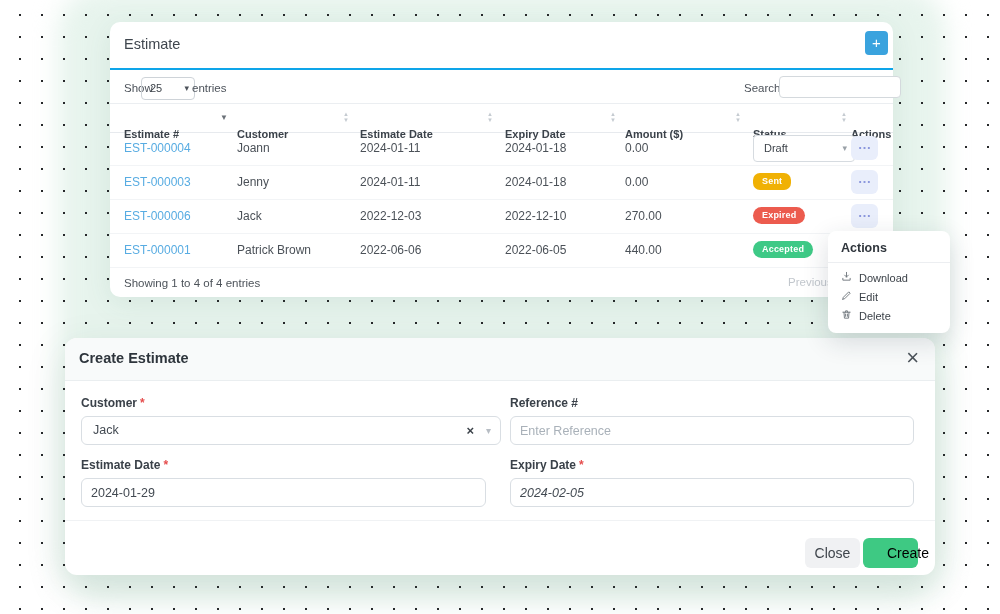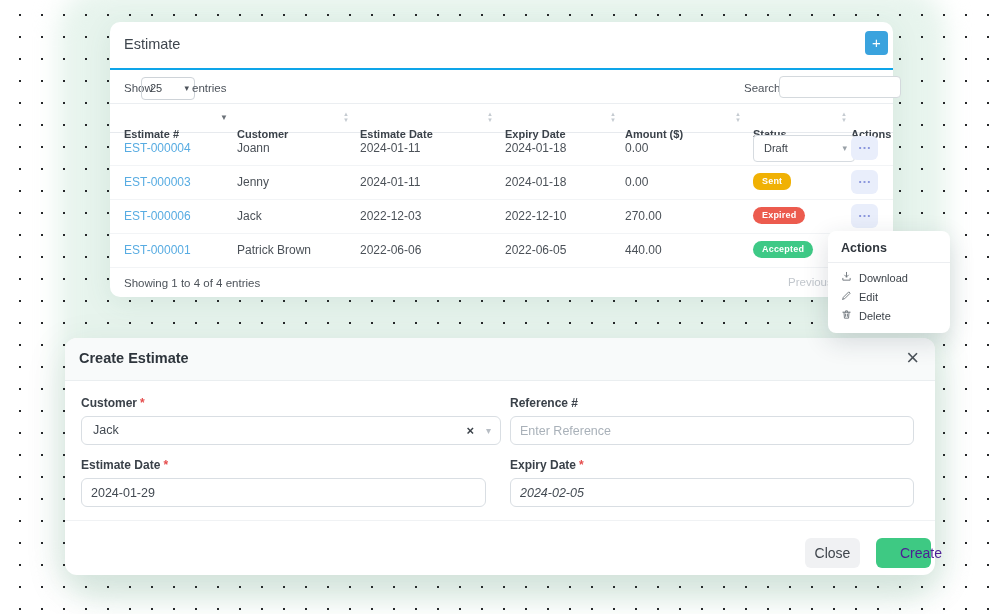--- a/index.html
+++ b/index.html
@@ -79,21 +79,21 @@
   .in-r1{top:78px}.in-r2{top:140px}
   .w-l{width:385px}.w-r{width:384px}
   .sel-box{position:absolute;left:16px;top:78px;width:407px;height:27px;border:1px solid #d9dee3;border-radius:6px;
            background:#fff;font-size:12.5px;color:#434a52;line-height:27px;padding-left:11px;cursor:pointer;}
   .sel-clear{position:absolute;right:26px;top:0;font-size:13px;font-weight:700;color:#3b4249;cursor:pointer;}
   .sel-chev{position:absolute;right:9px;top:0;font-size:10px;color:#b7bdc4;}
   .m-footer{position:absolute;left:0;right:0;top:182px;bottom:0;border-top:1px solid #f0f2f4;border-radius:0 0 12px 12px;}
   .btn{position:absolute;top:17px;height:30px;border:none;border-radius:6px;font-size:14px;cursor:pointer;
        font-family:"Liberation Sans","DejaVu Sans",sans-serif;}
   .btn-close{right:75px;width:55px;background:#f0f1f3;color:#3f454c;}
-  .btn-create{right:4px;width:55px;background:#3ec983;color:#4c1d95;padding-left:24px;}
+  .btn-create{right:17px;width:55px;background:#3ec983;color:#000000;padding-left:24px;}
 </style>
 </head>
 <body>
 
 <div class="tint"></div>
 <div class="dots"></div>
 
 <section class="card" id="table-card">
   <div class="tc-header">
     <div class="card-title">Estimate</div>

